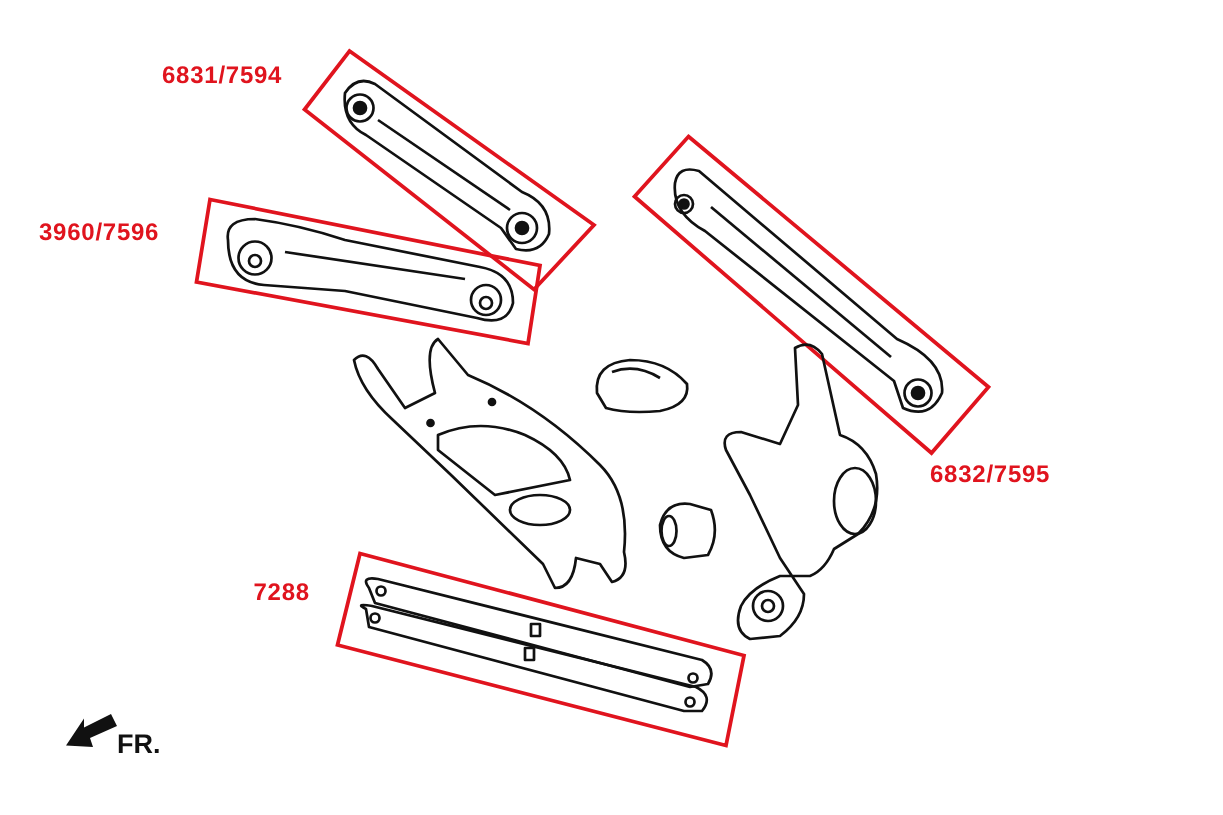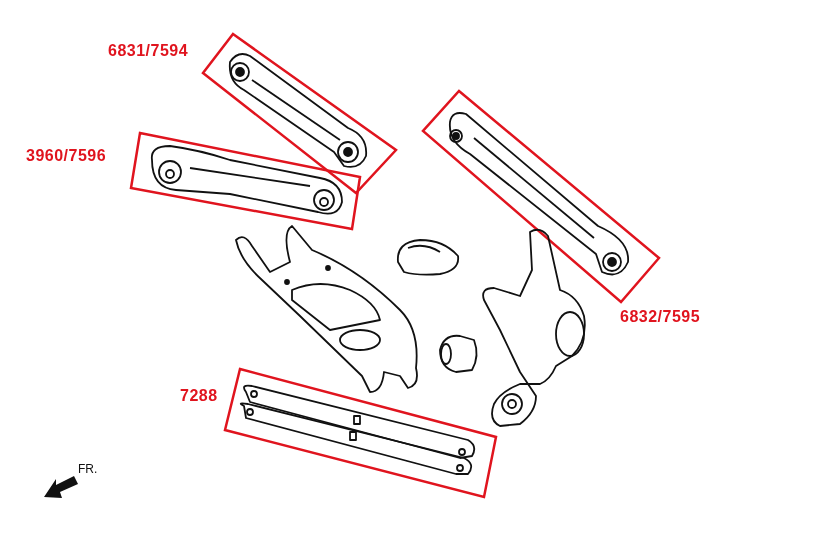--- a/index.html
+++ b/index.html
@@ -1,19 +1,19 @@
 <!DOCTYPE html>
 <html><head>
 <meta charset="utf-8">
 <style>
   html, body { margin:0; padding:0; background:#ffffff; }
   body { width:815px; height:543px; position:relative; overflow:hidden; font-family:"Liberation Sans", sans-serif; }
   .label { position:absolute; color:#e0141e; font-weight:bold; font-size:16px; letter-spacing:0.5px; white-space:nowrap; }
   svg { position:absolute; left:0; top:0; }
-  .fr { position:absolute; font-weight:normal; font-size:12px; color:#111; }
+  .fr { position:absolute; font-weight:bold; font-size:18px; color:#111;margin-top:24px; }
 </style>
 </head>
 <body>
 
 <svg width="815" height="543" viewBox="0 0 815 543">
   <g fill="none" stroke="#e0141e" stroke-width="2.5">
     <polygon points="233,34 396,150 356,193 203,73"></polygon>
     <polygon points="140,133 360,177 352,229 131,188"></polygon>
     <polygon points="459,91 659,258 621,302 423,131"></polygon>
     <polygon points="240,369 496,437 484,497 225,430"></polygon>
@@ -86,14 +86,14 @@
   </g>
 
   <g>
     <polygon points="44,497 56,479 56,485 74,476 78,484 60,492 62,498" fill="#111"></polygon>
   </g>
 </svg>
 
 <div class="label" style="left:108px;top:42px;">6831/7594</div>
 <div class="label" style="left:26px;top:147px;">3960/7596</div>
 <div class="label" style="left:620px;top:276px;margin-top:32px;">6832/7595</div>
-<div class="label" style="left:180px;top:387px;">7288</div>
+<div class="label" style="left:169px;top:387px;">7288</div>
 <div class="fr" style="left:78px;top:462px;">FR.</div>
 
 </body></html>

